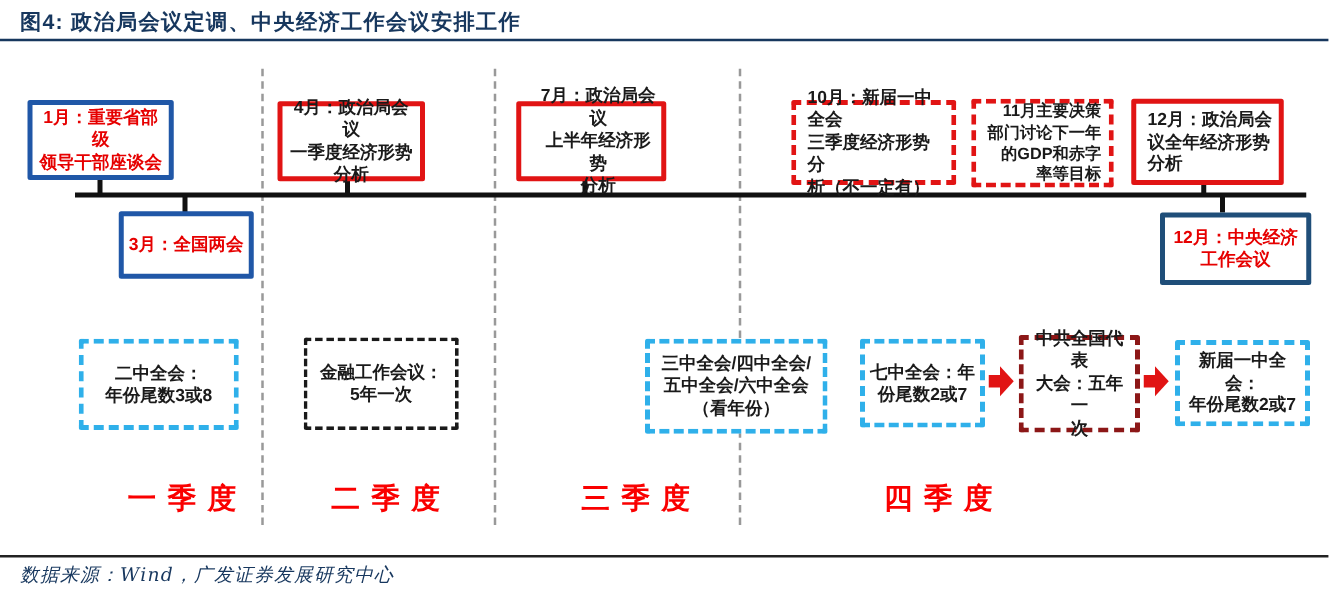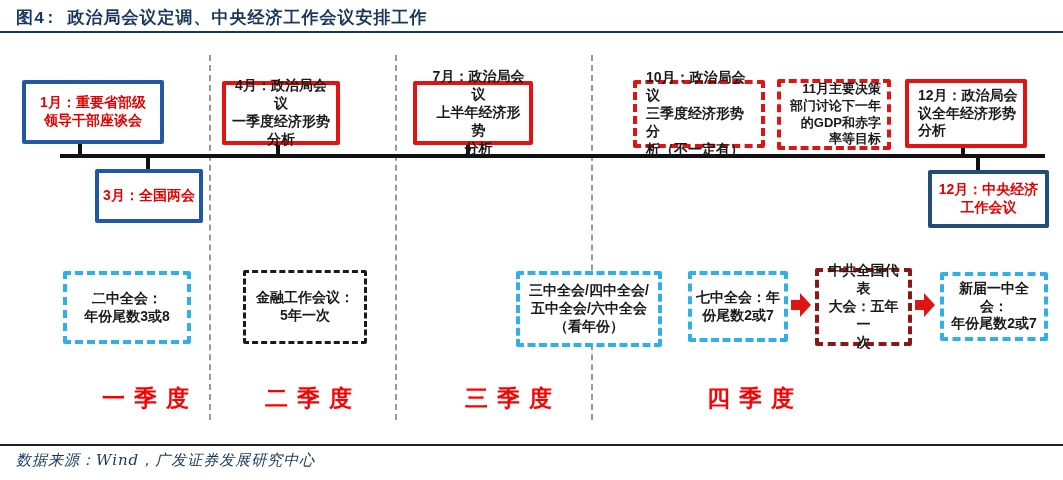--- a/index.html
+++ b/index.html
@@ -3,21 +3,21 @@
 <meta charset="utf-8">
 <style>
   html,body{margin:0;padding:0;background:#fff;}
   *{box-sizing:border-box;}
   .canvas{
     position:relative;width:1063px;height:480px;background:#fff;overflow:hidden;
     font-family:"Liberation Sans","DejaVu Sans",sans-serif;
   }
   .fig-title{
     position:absolute;left:16px;top:6px;font-size:17px;font-weight:bold;
-    color:#17375E;letter-spacing:1px;font-family:Liberation Mono, monospace;
+    color:#17375E;letter-spacing:1px;
   }
   .title-rule{position:absolute;left:0;top:31px;width:1063px;height:2px;background:#17375E;}
   .bottom-rule{position:absolute;left:0;top:444px;width:1063px;height:2px;background:#222;}
   .source-line{
     position:absolute;left:16px;top:451px;font-size:15px;color:#17375E;
     font-family:"DejaVu Serif","Liberation Serif",serif;font-style:italic;letter-spacing:1px;
   }
   .divider{
     position:absolute;top:55px;height:365px;width:0;
     border-left:2px dashed #999;
@@ -64,21 +64,21 @@
   <div class="divider" style="left:591px;"></div>
 
   <div class="timeline"></div>
   <div class="tick" style="left:78px;top:142px;height:14px;"></div>
   <div class="tick" style="left:146px;top:156px;height:16px;"></div>
   <div class="tick" style="left:276px;top:144px;height:12px;"></div>
   <div class="tick" style="left:466px;top:144px;height:12px;"></div>
   <div class="tick" style="left:961px;top:146px;height:10px;"></div>
   <div class="tick" style="left:976px;top:156px;height:14px;"></div>
 
-  <div class="mbox b-blue t-red" style="left:22px;top:80px;width:142px;height:64px;">
+  <div class="mbox b-blue t-red" style="left:22px;top:80px;width:117px;height:64px;">
     <span>1月：重要省部级
 领导干部座谈会</span>
   </div>
 
   <div class="mbox b-blue t-red" style="left:95px;top:169px;width:108px;height:54px;">
     <span>3月：全国两会</span>
   </div>
 
   <div class="mbox b-red" style="left:222px;top:81px;width:118px;height:64px;">
     <span>4月：政治局会议
@@ -86,21 +86,21 @@
 分析</span>
   </div>
 
   <div class="mbox b-red" style="left:413px;top:81px;width:120px;height:64px;padding-left:15px;">
     <span>7月：政治局会议
 上半年经济形势
 分析</span>
   </div>
 
   <div class="mbox b-red-dash left-al" style="left:633px;top:80px;width:132px;height:68px;">
-    <span>10月：政治局会议
+    <span>10月：新届一中全会
 三季度经济形势分
 析（不一定有）</span>
   </div>
 
   <div class="mbox b-red-dash left-al" style="left:777px;top:79px;width:114px;height:71px;font-size:13px;text-align:right;">
     <span>11月主要决策
 部门讨论下一年
 的GDP和赤字
 率等目标</span>
   </div>

